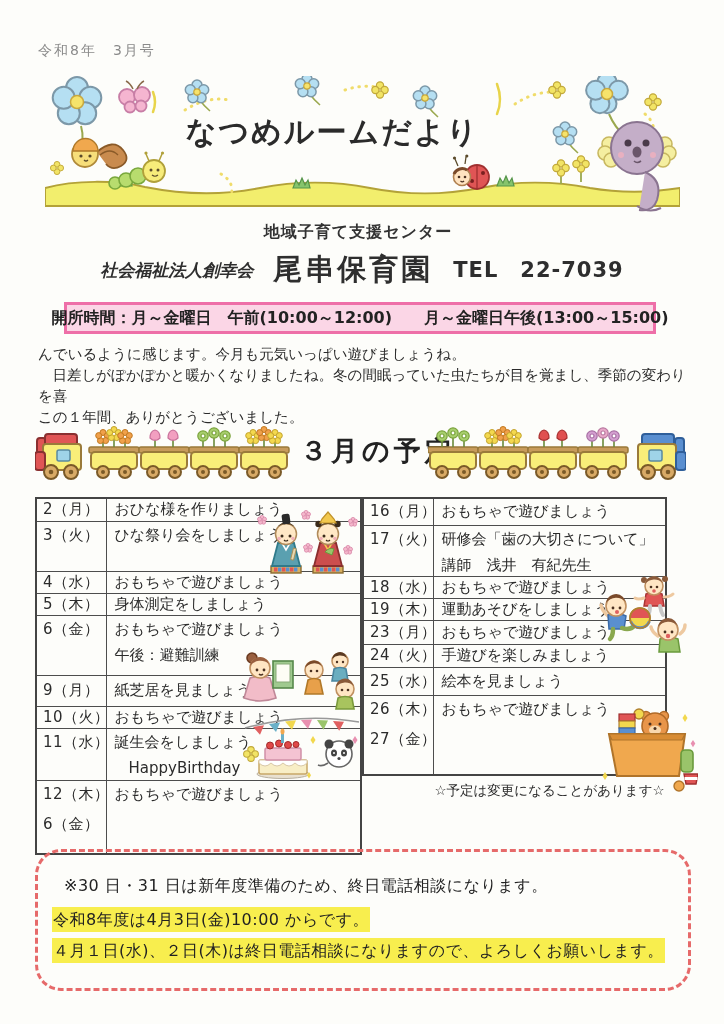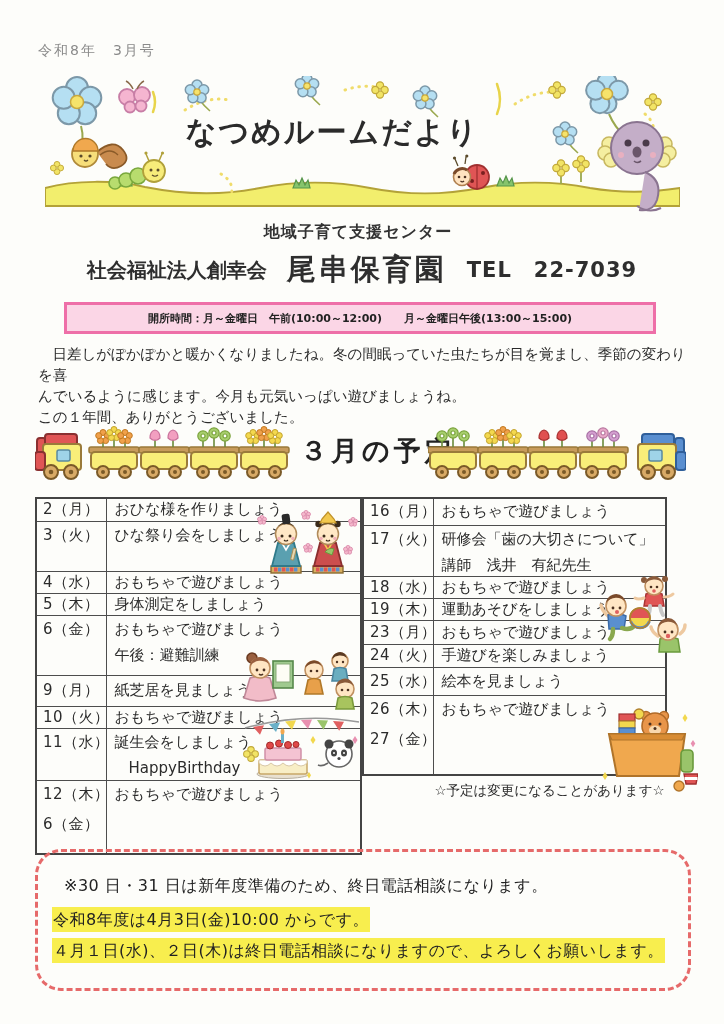--- a/index.html
+++ b/index.html
@@ -10,25 +10,25 @@
   }
   .abs{position:absolute;}
   
   .issue{left:38px;top:42px;font-size:14px;color:#8a8a8a;letter-spacing:2px;}
   .banner{left:45px;top:76px;width:635px;height:136px;}
   .banner svg{position:absolute;left:0;top:0;}
   .banner-title{position:absolute;left:0;right:60px;top:36px;text-align:center;
     font-size:30px;font-weight:bold;color:#2b2b2b;letter-spacing:2px;}
   .subtitle{left:0;top:222px;width:716px;text-align:center;font-size:16px;font-weight:bold;color:#333;letter-spacing:1px;}
   .orgline{left:0;top:250px;width:724px;display:flex;justify-content:center;align-items:center;gap:20px;}
-  .org{font-size:20px;font-weight:bold;}
+  .org{font-size:17px;font-weight:bold;font-style:italic;}
   .school{font-size:29px;font-weight:bold;letter-spacing:3px;}
   .tel{font-size:21px;font-weight:bold;letter-spacing:1px;}
   .hours{left:64px;top:302px;width:586px;height:26px;background:#fbd6e6;border:3px solid #ee6fa8;
-    display:flex;align-items:center;justify-content:center;font-size:11px;font-weight:bold;color:#222;white-space:nowrap;}
+    display:flex;align-items:center;justify-content:center;font-size:16px;font-weight:bold;color:#222;white-space:nowrap;}
   
   .intro{left:38px;top:344px;width:662px;font-size:14.5px;line-height:1.45;color:#2b2b2b;}
   
   .train{top:426px;width:258px;height:58px;}
   .train-left{left:35px;}
   .train-right{left:428px;}
   .sched-title{left:300px;top:433px;font-size:27px;font-weight:bold;letter-spacing:4px;color:#222;}
   
   table.sched{position:absolute;border-collapse:collapse;table-layout:fixed;background:transparent;}
   table.sched{border:2px solid #444;}
@@ -210,22 +210,22 @@
 
 <div class="abs subtitle">地域子育て支援センター</div>
 <div class="abs orgline">
   <span class="org">社会福祉法人創幸会</span>
   <span class="school">尾串保育園</span>
   <span class="tel">TEL　22-7039</span>
 </div>
 <div class="abs hours">開所時間：月～金曜日　午前(10:00～12:00)　　月～金曜日午後(13:00～15:00)</div>
 
 <div class="abs intro">
+  <div>んでいるように感じます。今月も元気いっぱい遊びましょうね。</div>
   <div>　日差しがぽかぽかと暖かくなりましたね。冬の間眠っていた虫たちが目を覚まし、季節の変わりを喜</div>
-  <div>んでいるように感じます。今月も元気いっぱい遊びましょうね。</div>
   <div>この１年間、ありがとうございました。</div>
 </div>
 
 <svg class="abs train train-left" width="258" height="58" viewBox="0 0 258 58">
   <defs>
     <g id="carL">
       <rect x="-2" y="21" width="50" height="6" rx="2" fill="#c79b5b" stroke="#9a7a3a" stroke-width="1.5"></rect>
       <rect x="0" y="26" width="46" height="17" rx="4" fill="#f9ee79" stroke="#9a7a3a" stroke-width="2"></rect>
       <circle cx="12" cy="46" r="6" fill="#d8aa66" stroke="#7a5a28" stroke-width="2"></circle>
         <circle cx="12" cy="46" r="2" fill="#7a5a28"></circle>

